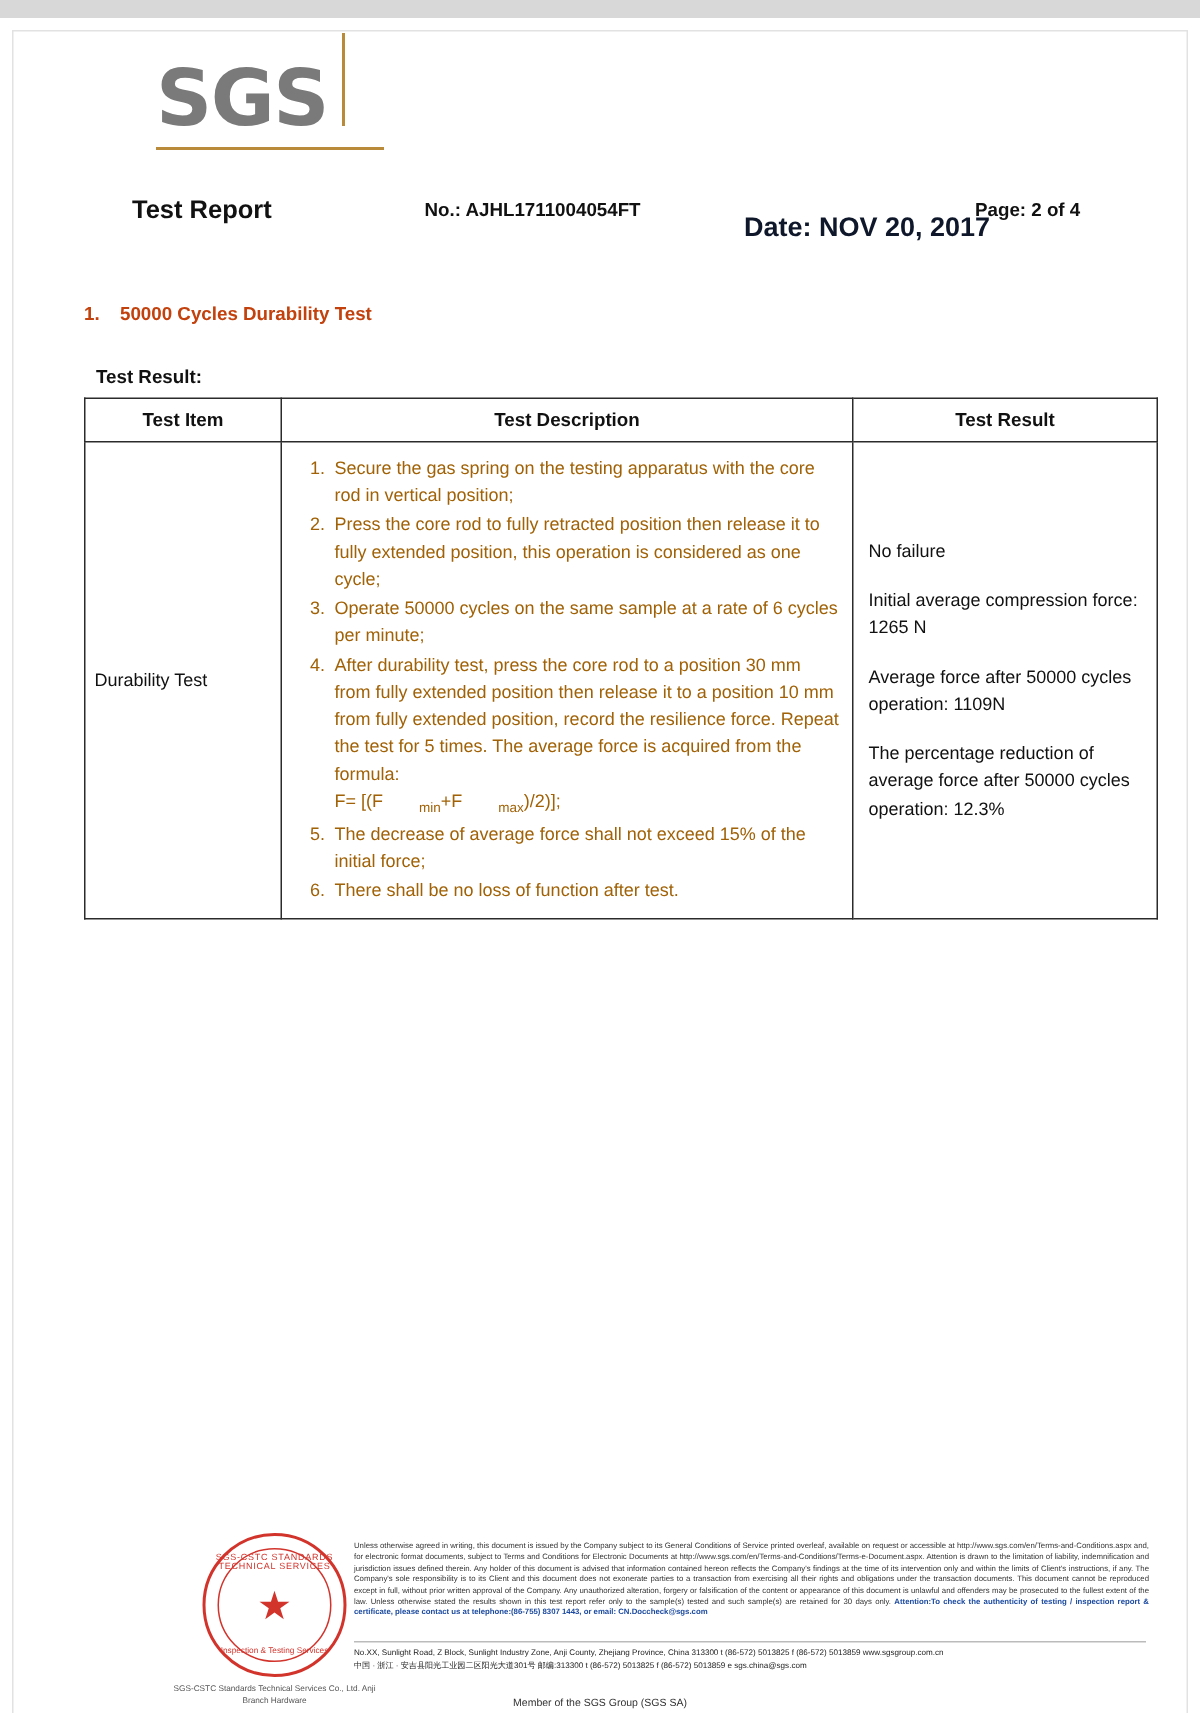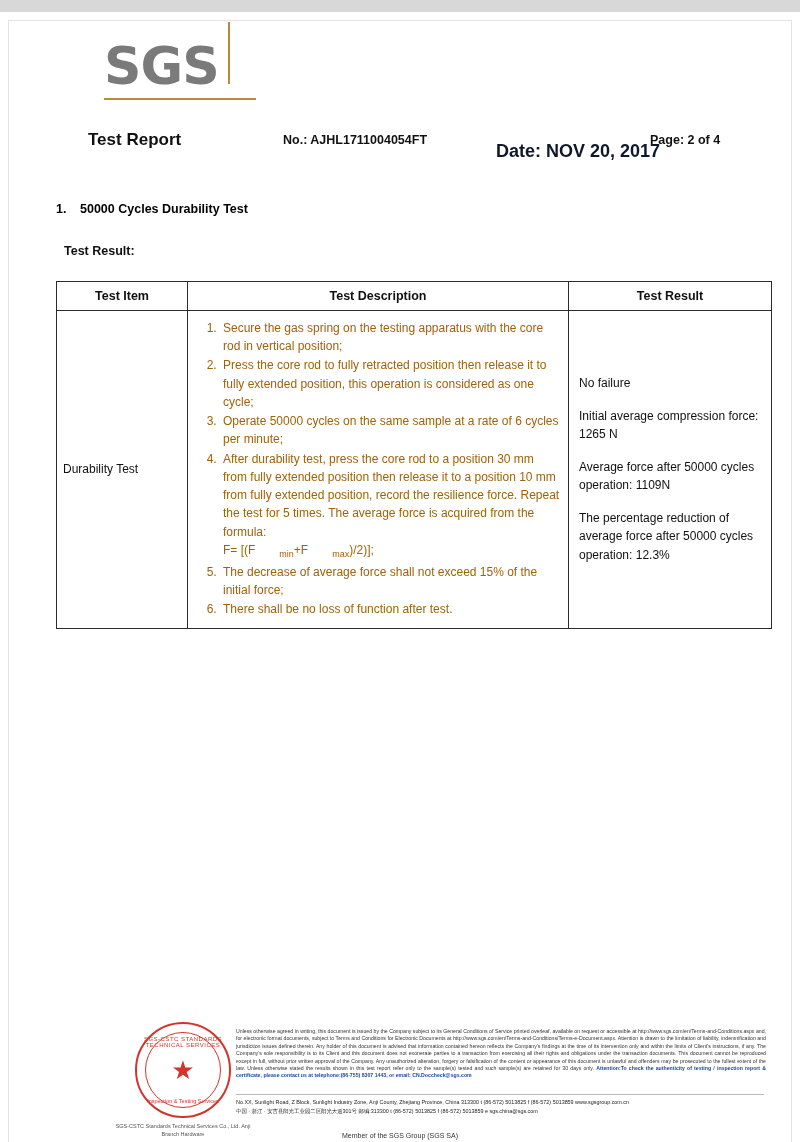--- a/index.html
+++ b/index.html
@@ -96,40 +96,40 @@
     font-weight: bold;
     color: #111;
   }
 
   .section-heading {
     position: absolute;
     left: 56px;
     top: 190px;
     font-size: 12.5px;
     font-weight: bold;
-    color: #000000;
+    color: #c2410c;
   }
   .section-heading .num {
     display: inline-block;
     width: 24px;
   }
   .result-label {
     position: absolute;
     left: 64px;
     top: 232px;
     font-size: 12.5px;
     font-weight: bold;
     color: #111;
   }
 
   
   .tbl {
     position: absolute;
     left: 56px;
-    top: 269px;
+    top: 253px;
     width: 688px;
     border-collapse: collapse;
     table-layout: fixed;
   }
   .tbl th, .tbl td {
     border: 1px solid #2b2b2b;
     vertical-align: top;
   }
   .tbl th {
     text-align: center;

